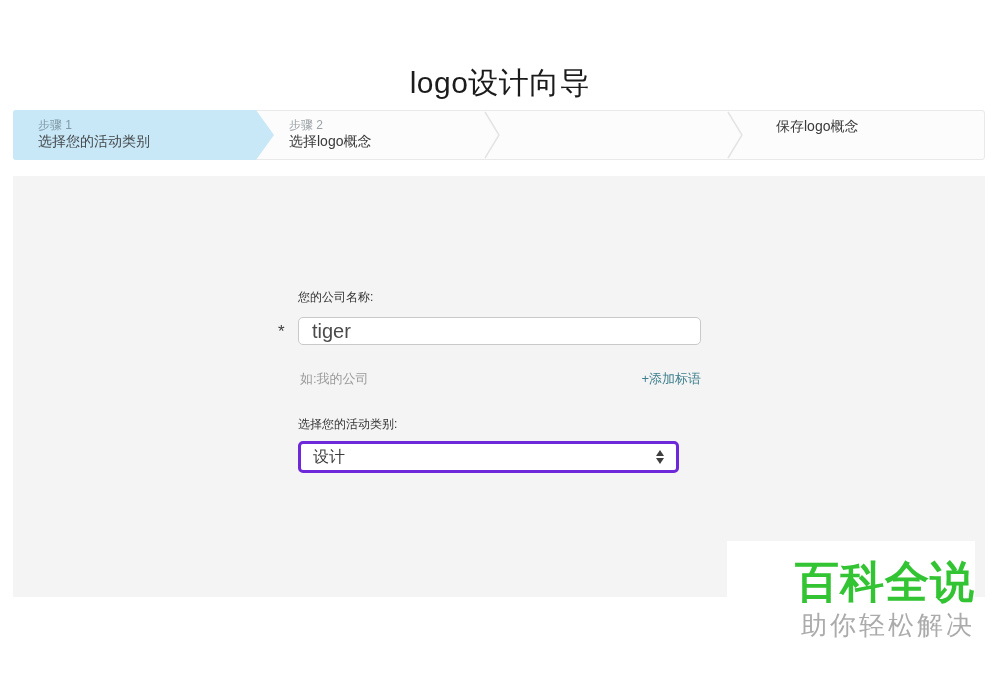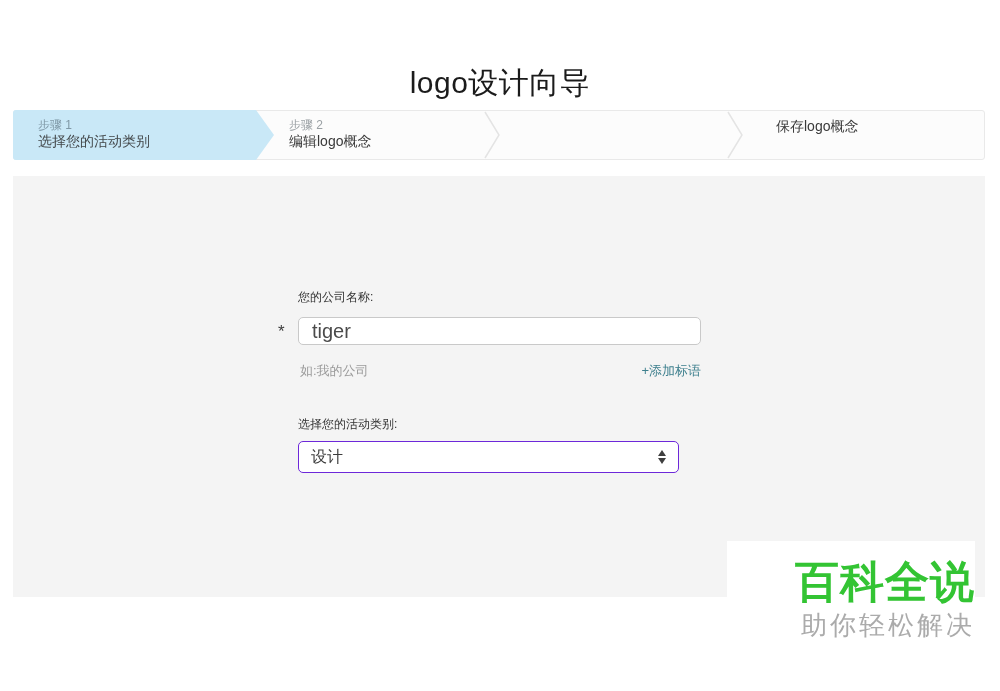--- a/index.html
+++ b/index.html
@@ -78,31 +78,31 @@
     position: absolute; left: 298px; top: 317px;
     width: 403px; height: 28px;
     border: 1px solid #c9c9c9; border-radius: 5px;
     background: #ffffff;
     padding: 0 13px;
     font-family: "Liberation Sans", "DejaVu Sans", sans-serif;
     font-size: 20px; color: #4a4a4a;
     outline: none;
   }
   .hint-row {
-    position: absolute; left: 298px; top: 362px; width: 403px;
+    position: absolute; left: 298px; top: 370px; width: 403px;
     display: flex; justify-content: space-between; align-items: center;
   }
   .company-hint { font-size: 13px; color: #9b9b9b; padding-left: 2px; }
   .add-slogan { font-size: 13px; color: #3d7f8d; text-decoration: none; cursor: pointer; }
 
   .category-label { left: 298px; top: 416px; }
   .category-select {
     position: absolute; left: 298px; top: 441px;
     width: 381px; height: 32px;
-    border: 1px solid #6d28d9; border-radius: 5px;
+    border: 3px solid #6d28d9; border-radius: 5px;
     background: #ffffff;
     display: flex; align-items: center;
     padding: 0 12px;
     cursor: pointer;
   }
   .category-value { font-size: 16px; color: #3c3c3c; flex: 1; }
   .select-arrows {
     display: flex; flex-direction: column; align-items: center; gap: 2px;
   }
   .tri-up {
@@ -145,21 +145,21 @@
   <div class="stepbar">
 
     <div class="step step1">
       <div class="step-num">步骤 1</div>
       <div class="step-label">选择您的活动类别</div>
     </div>
     <span class="step1-arrow"></span>
 
     <div class="step step2">
       <div class="step-num">步骤 2</div>
-      <div class="step-label">编辑logo概念</div>
+      <div class="step-label">选择logo概念</div>
     </div>
 
     <span class="chev chev23">
       <svg width="17" height="48" viewBox="0 0 17 48">
         <polyline points="1,1 15,24 1,47" fill="none" stroke="#e4e4e4" stroke-width="1.5"></polyline>
       </svg>
     </span>
 
 
     <span class="chev chev34">

